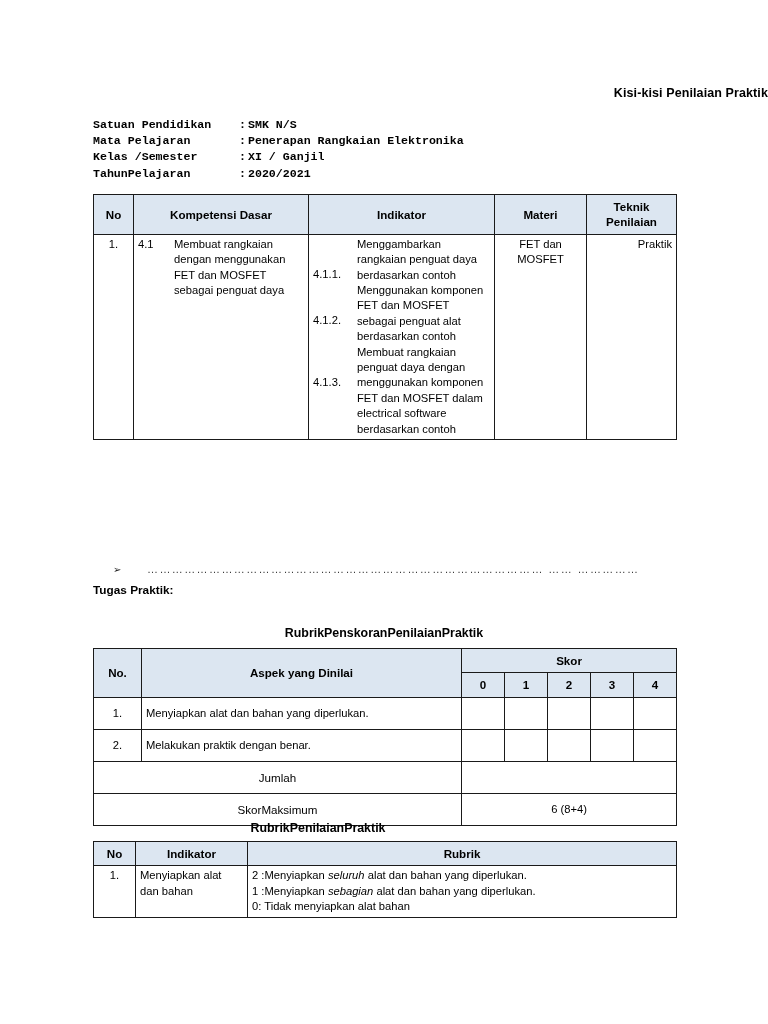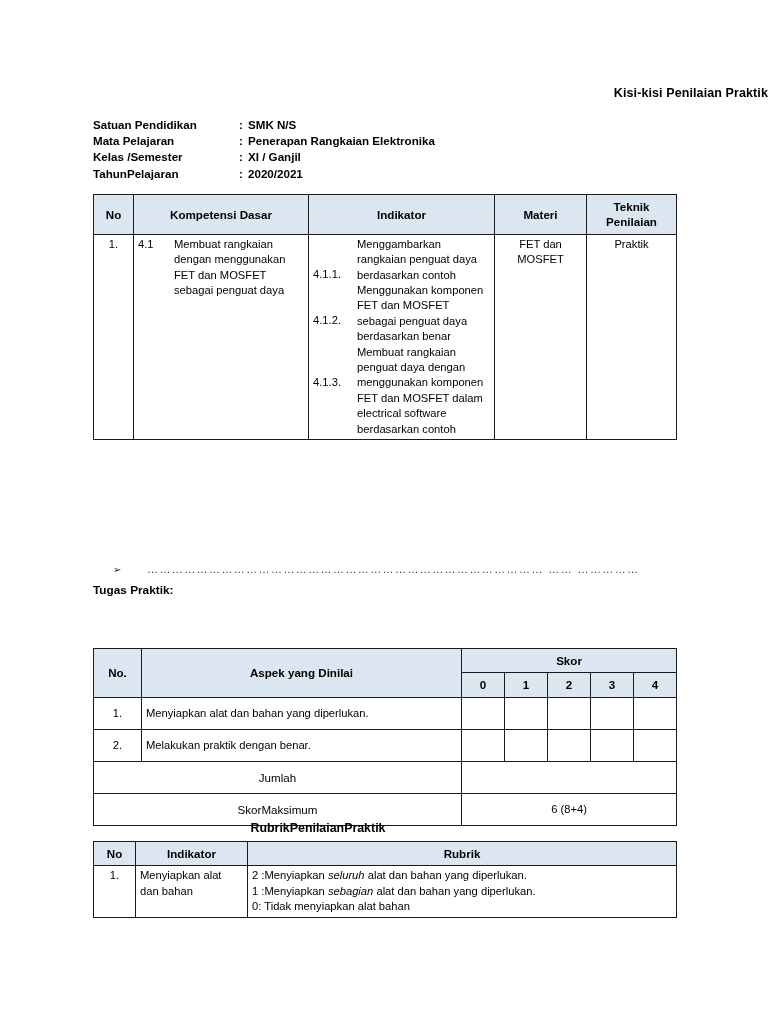--- a/index.html
+++ b/index.html
@@ -34,20 +34,21 @@
     letter-spacing: 0.1px;
   }
 
   
   .ident {
     position: absolute;
     left: 93px; top: 117px;
     font-size: 11.6px;
     font-weight: bold;
     line-height: 16.2px;
+    font-family: Liberation Mono, monospace;
   }
   .ident-row { white-space: nowrap; }
   .ident-label {
     display: inline-block;
     width: 146px;
   }
   .ident-sep { display: inline-block; width: 9px; }
   .ident-val { }
 
   
@@ -83,21 +84,21 @@
   }
   #tbl-kisi td { height: 1px; }
   .kd-cell { position: relative; padding-left: 4px; }
   .kd-flex { display: flex; }
   .kd-num { flex: 0 0 36px; }
   .kd-txt { flex: 1 1 auto; }
   .ind-item { display: flex; margin: 0; }
   .ind-num { flex: 0 0 44px; margin-top: 30px; }
   .ind-txt { flex: 1 1 auto; }
   .c-center { text-align: center; }
-  .c-left { text-align: center; }
+  .c-left { text-align: right; }
   .no-cell { text-align: center; }
 
   
   .tugas-head {
     position: absolute;
     left: 93px; top: 547px;
     font-size: 11.8px;
     font-weight: bold;
     margin-top: 36px;
   }
@@ -219,39 +220,40 @@
             <span class="kd-txt">Membuat rangkaian dengan menggunakan FET dan MOSFET sebagai penguat daya</span>
           </div>
         </td>
         <td>
           <div class="ind-item">
             <span class="ind-num">4.1.1.</span>
             <span class="ind-txt">Menggambarkan rangkaian penguat daya berdasarkan contoh</span>
           </div>
           <div class="ind-item">
             <span class="ind-num">4.1.2.</span>
-            <span class="ind-txt">Menggunakan komponen FET dan MOSFET sebagai penguat daya berdasarkan benar</span>
+            <span class="ind-txt">Menggunakan komponen FET dan MOSFET sebagai penguat alat berdasarkan contoh</span>
           </div>
           <div class="ind-item">
             <span class="ind-num">4.1.3.</span>
             <span class="ind-txt">Membuat rangkaian penguat daya  dengan menggunakan komponen FET dan MOSFET dalam electrical software berdasarkan contoh</span>
           </div>
         </td>
         <td class="c-center">FET dan MOSFET</td>
         <td class="c-left">Praktik</td>
       </tr>
     </tbody>
   </table>
 
   <div class="tugas-head">Tugas Praktik:</div>
   <div class="tugas-line">
     <span class="tugas-bullet">➢</span>
     <span class="tugas-dots">…………………………………………………………………………………… …… ……………</span>
   </div>
 
+  <div class="sub-title-2">RubrikPenskoranPenilaianPraktik</div>
   <table id="tbl-penskoran" class="doc-tbl">
     <colgroup>
       <col style="width:48px">
       <col style="width:320px">
       <col style="width:43px">
       <col style="width:43px">
       <col style="width:43px">
       <col style="width:43px">
       <col style="width:43px">
     </colgroup>

